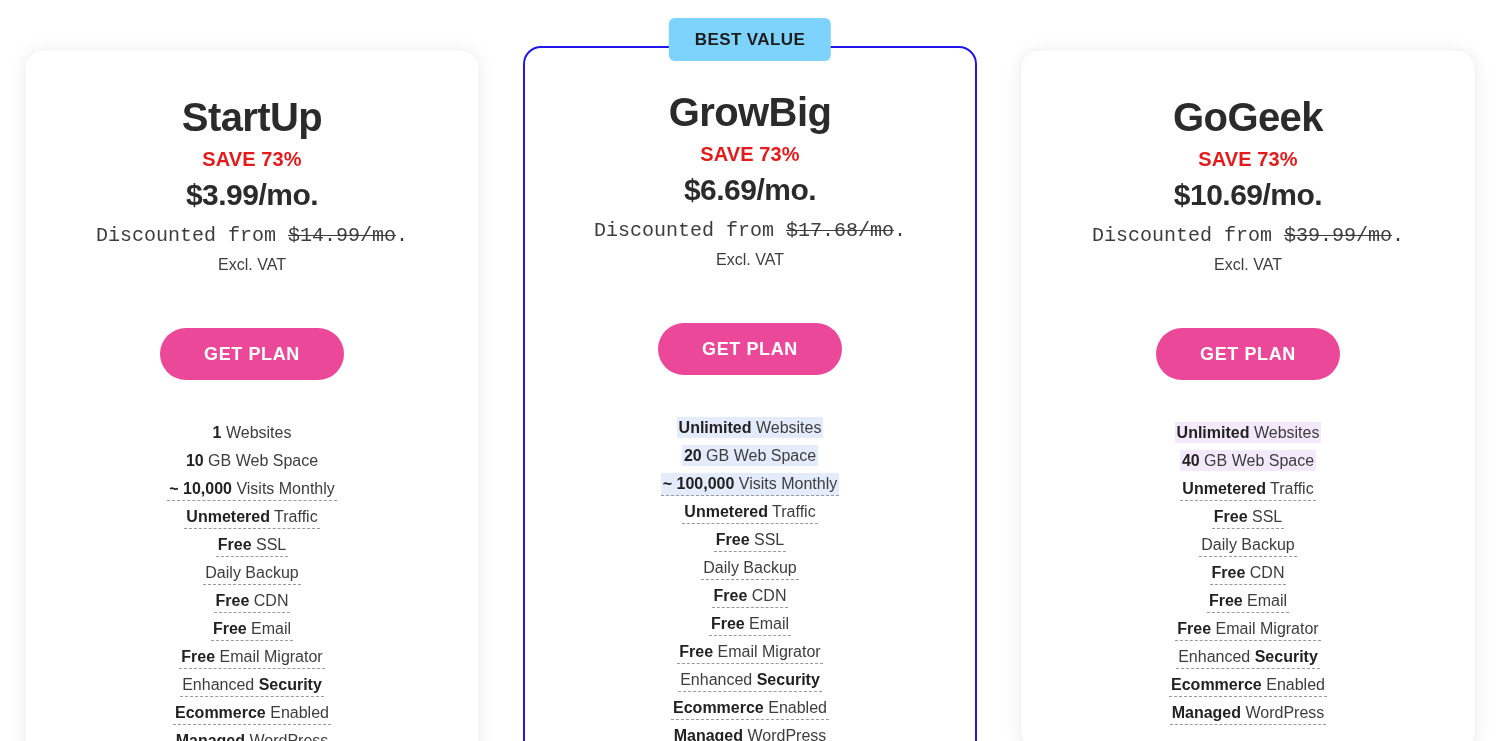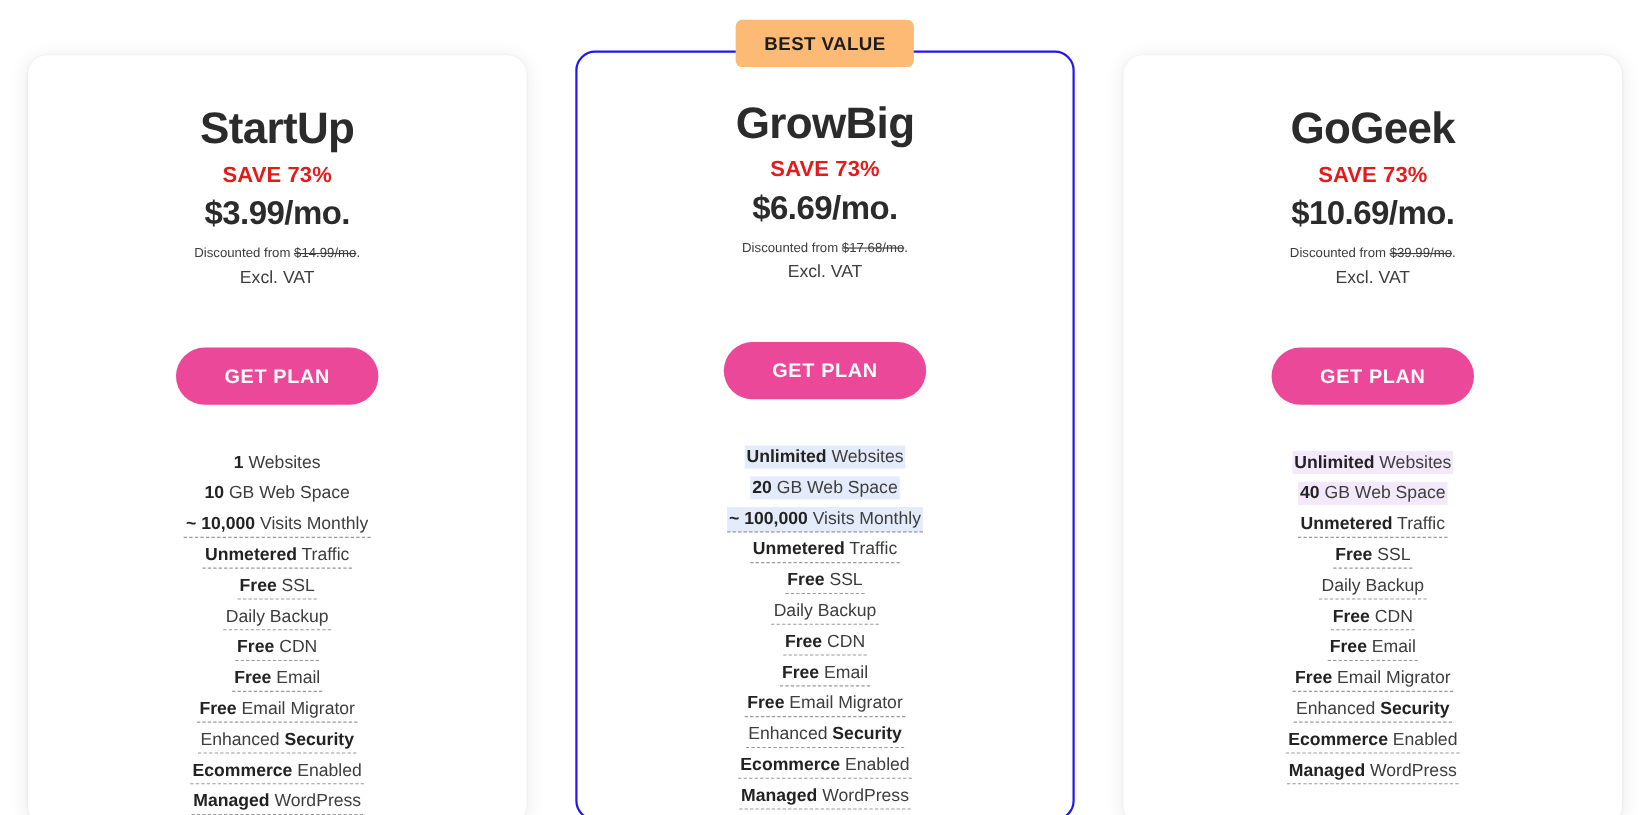--- a/index.html
+++ b/index.html
@@ -49,21 +49,21 @@
     padding-top: 42px;
     margin-top: -4px;
   }
 
   
   .badge {
     position: absolute;
     top: -30px;
     left: 50%;
     transform: translateX(-50%);
-    background: #fdba74;
+    background: #7dd3fc;
     color: #1c1c1c;
     font-size: 17px;
     font-weight: 700;
     letter-spacing: 0.4px;
     padding: 13px 26px 13px 26px;
     border-radius: 6px;
     white-space: nowrap;
     line-height: 1;
   }
 
@@ -89,23 +89,24 @@
 
   .plan-price {
     font-size: 30px;
     font-weight: 700;
     color: #2b2b2b;
     letter-spacing: -0.5px;
     margin-bottom: 9px;
   }
 
   .plan-discount {
-    font-size: 12px;
+    font-size: 20px;
     color: #3d3d3d;
     line-height: 1.5;
+    font-family: Liberation Mono, monospace;
   }
 
   .plan-discount .old-price {
     text-decoration: line-through;
     text-decoration-thickness: 1px;
   }
 
   .plan-vat {
     font-size: 16px;
     color: #3d3d3d;

